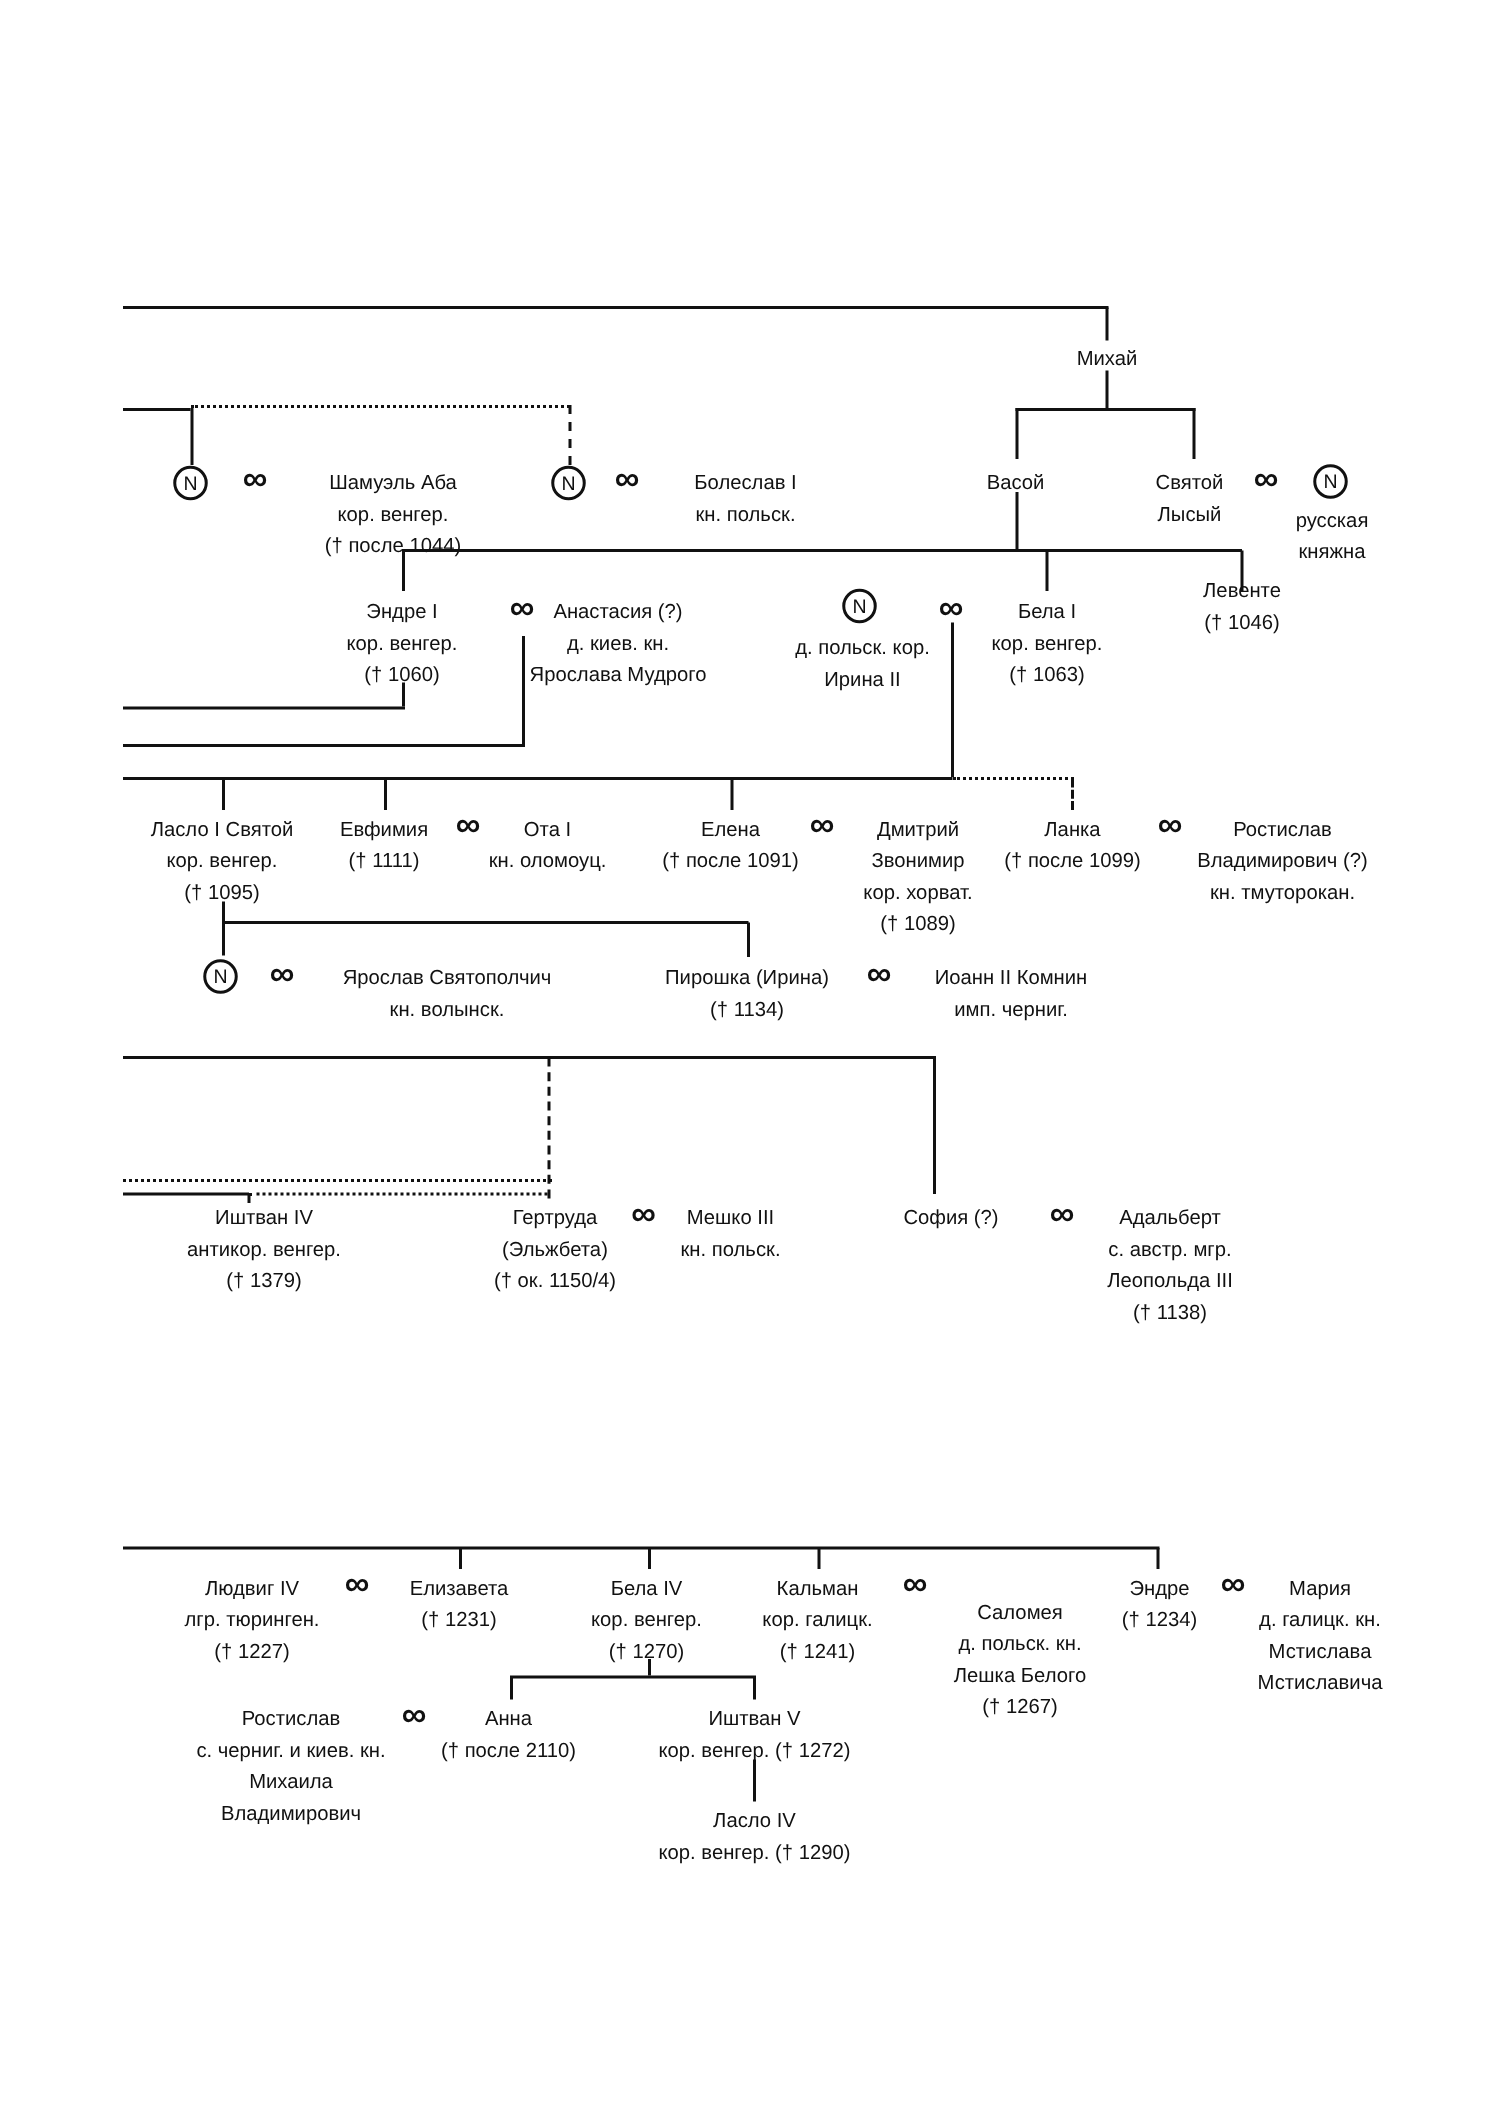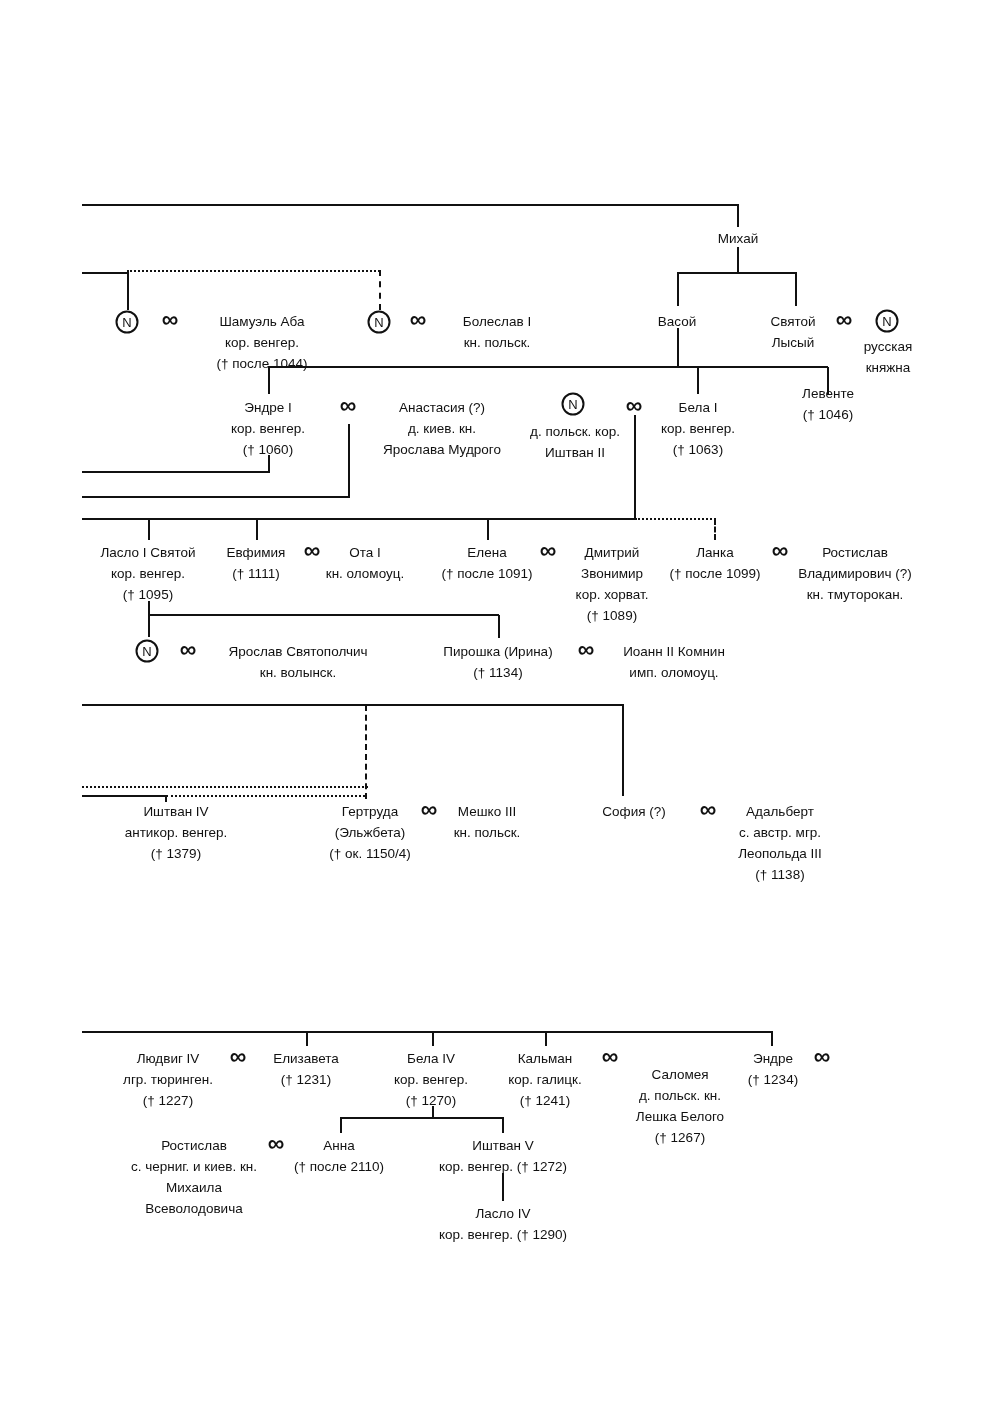--- a/index.html
+++ b/index.html
@@ -148,29 +148,29 @@
     <div class="t">русская</div>
     <div class="t">княжна</div>
   </div>
 
   <div class="p" style="left:268px;top:397px">
     <div class="t">Эндре I</div>
     <div class="t">кор. венгер.</div>
     <div class="t">(† 1060)</div>
   </div>
 
-  <div class="p" style="left:442px;top:397px">
+  <div class="p" style="left:412px;top:397px">
     <div class="t">Анастасия (?)</div>
     <div class="t">д. киев. кн.</div>
     <div class="t">Ярослава Мудрого</div>
   </div>
 
   <div class="p" style="left:575px;top:421px">
     <div class="t">д. польск. кор.</div>
-    <div class="t">Иштван II</div>
+    <div class="t">Ирина II</div>
   </div>
 
   <div class="p" style="left:698px;top:397px">
     <div class="t">Бела I</div>
     <div class="t">кор. венгер.</div>
     <div class="t">(† 1063)</div>
   </div>
 
   <div class="p" style="left:828px;top:383px">
     <div class="t">Левенте</div>
@@ -221,21 +221,21 @@
     <div class="t">кн. волынск.</div>
   </div>
 
   <div class="p" style="left:498px;top:641px">
     <div class="t">Пирошка (Ирина)</div>
     <div class="t">(† 1134)</div>
   </div>
 
   <div class="p" style="left:674px;top:641px">
     <div class="t">Иоанн II Комнин</div>
-    <div class="t">имп. оломоуц.</div>
+    <div class="t">имп. черниг.</div>
   </div>
 
   <div class="p" style="left:176px;top:801px">
     <div class="t">Иштван IV</div>
     <div class="t">антикор. венгер.</div>
     <div class="t">(† 1379)</div>
   </div>
 
   <div class="p" style="left:370px;top:801px">
     <div class="t">Гертруда</div>
@@ -287,26 +287,32 @@
     <div class="t">д. польск. кн.</div>
     <div class="t">Лешка Белого</div>
     <div class="t">(† 1267)</div>
   </div>
 
   <div class="p" style="left:773px;top:1048px">
     <div class="t">Эндре</div>
     <div class="t">(† 1234)</div>
   </div>
 
+  <div class="p" style="left:880px;top:1048px">
+    <div class="t">Мария</div>
+    <div class="t">д. галицк. кн.</div>
+    <div class="t">Мстислава</div>
+    <div class="t">Мстиславича</div>
+  </div>
 
   <div class="p" style="left:194px;top:1135px">
     <div class="t">Ростислав</div>
     <div class="t">с. черниг. и киев. кн.</div>
     <div class="t">Михаила</div>
-    <div class="t">Всеволодовича</div>
+    <div class="t">Владимирович</div>
   </div>
 
   <div class="p" style="left:339px;top:1135px">
     <div class="t">Анна</div>
     <div class="t">(† после 2110)</div>
   </div>
 
   <div class="p" style="left:503px;top:1135px">
     <div class="t">Иштван V</div>
     <div class="t">кор. венгер. († 1272)</div>

